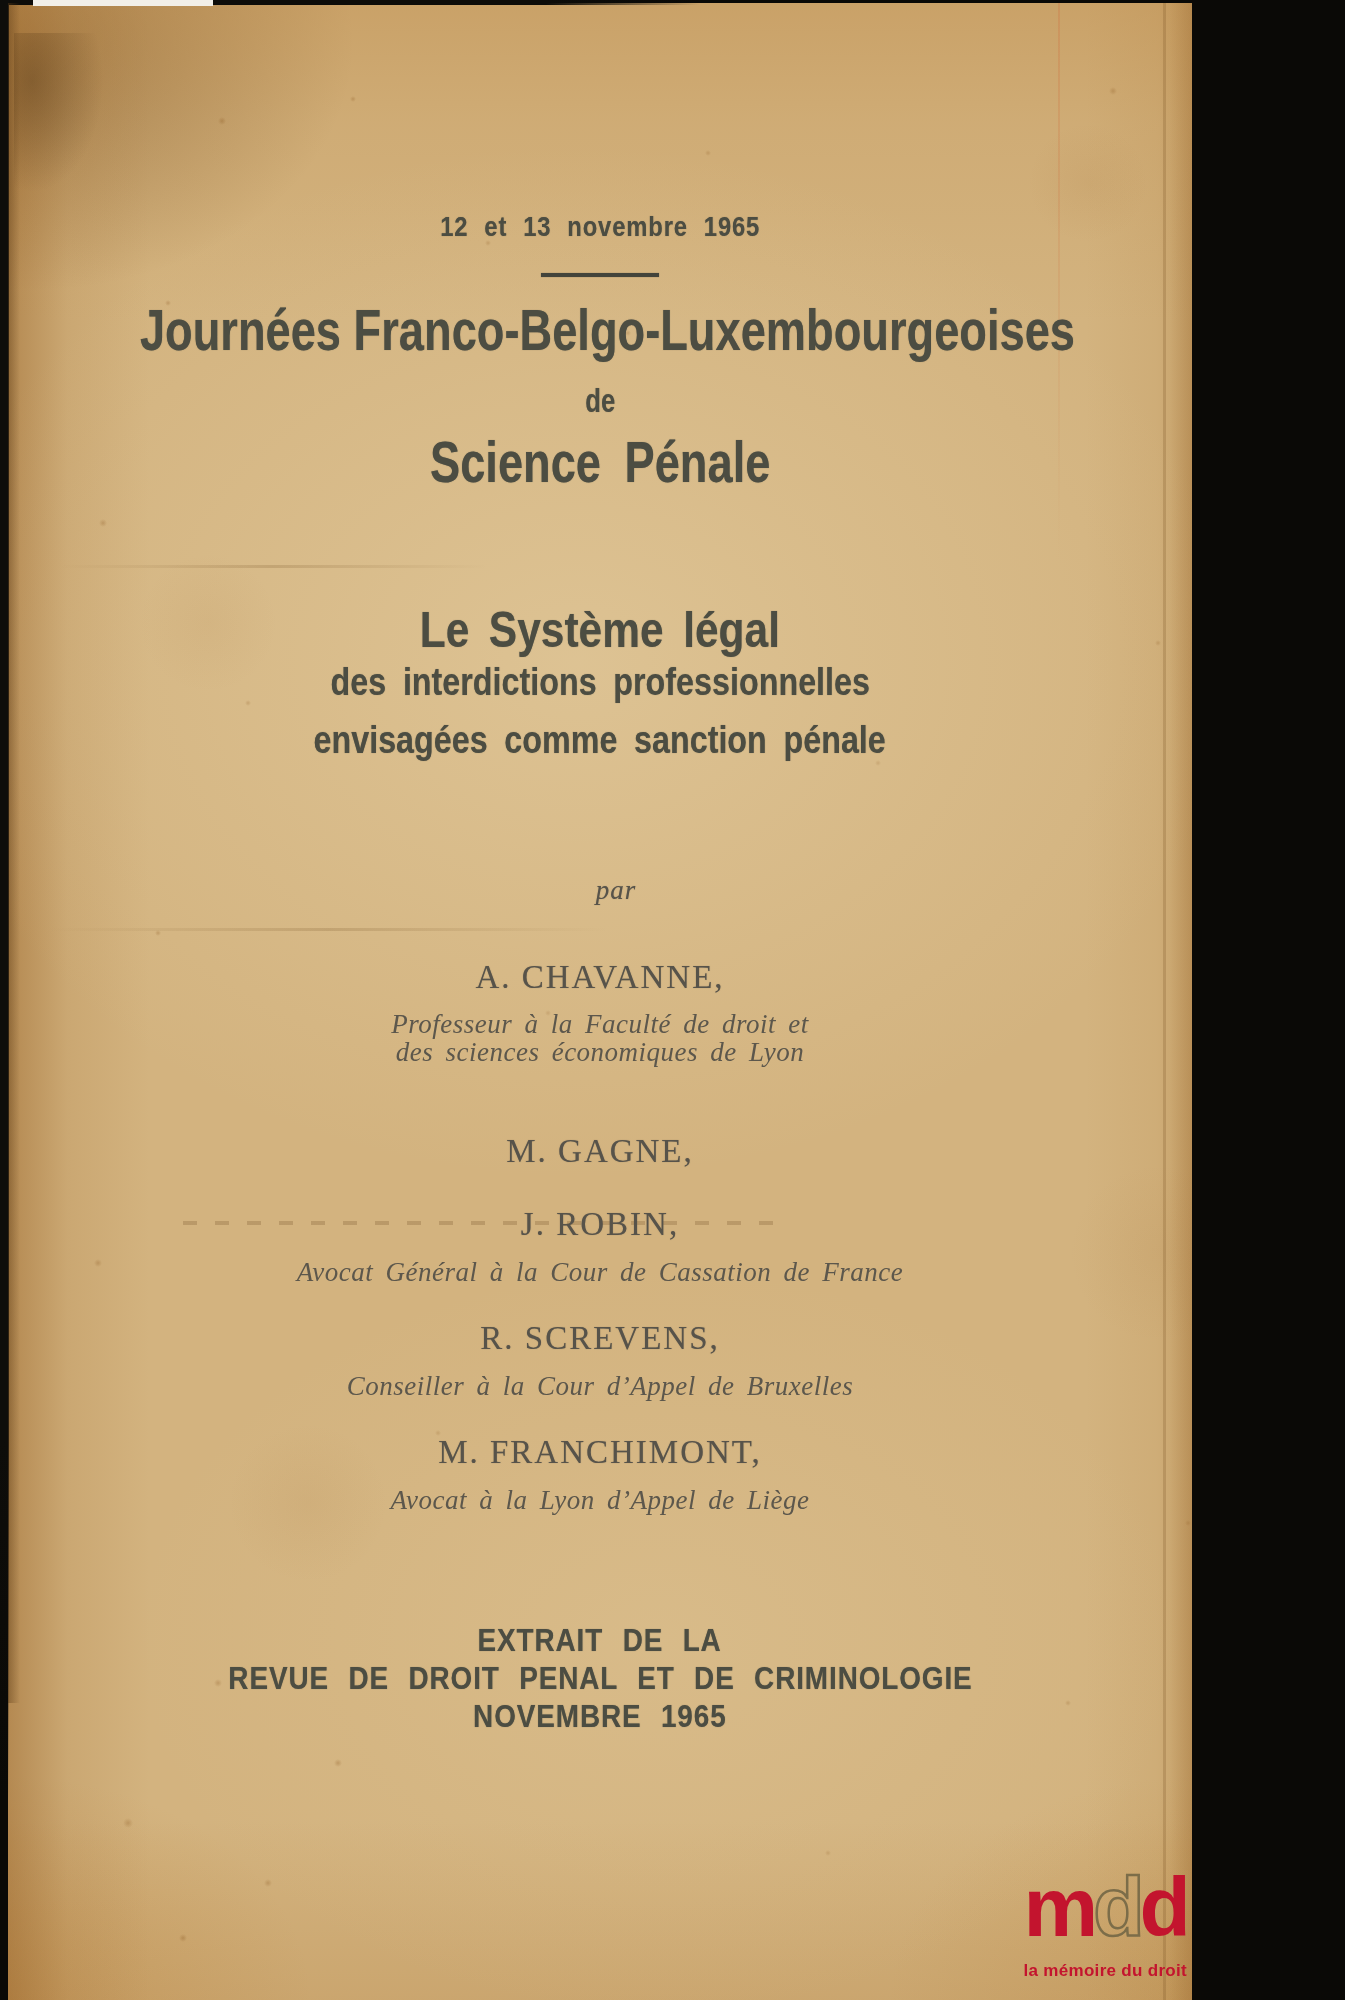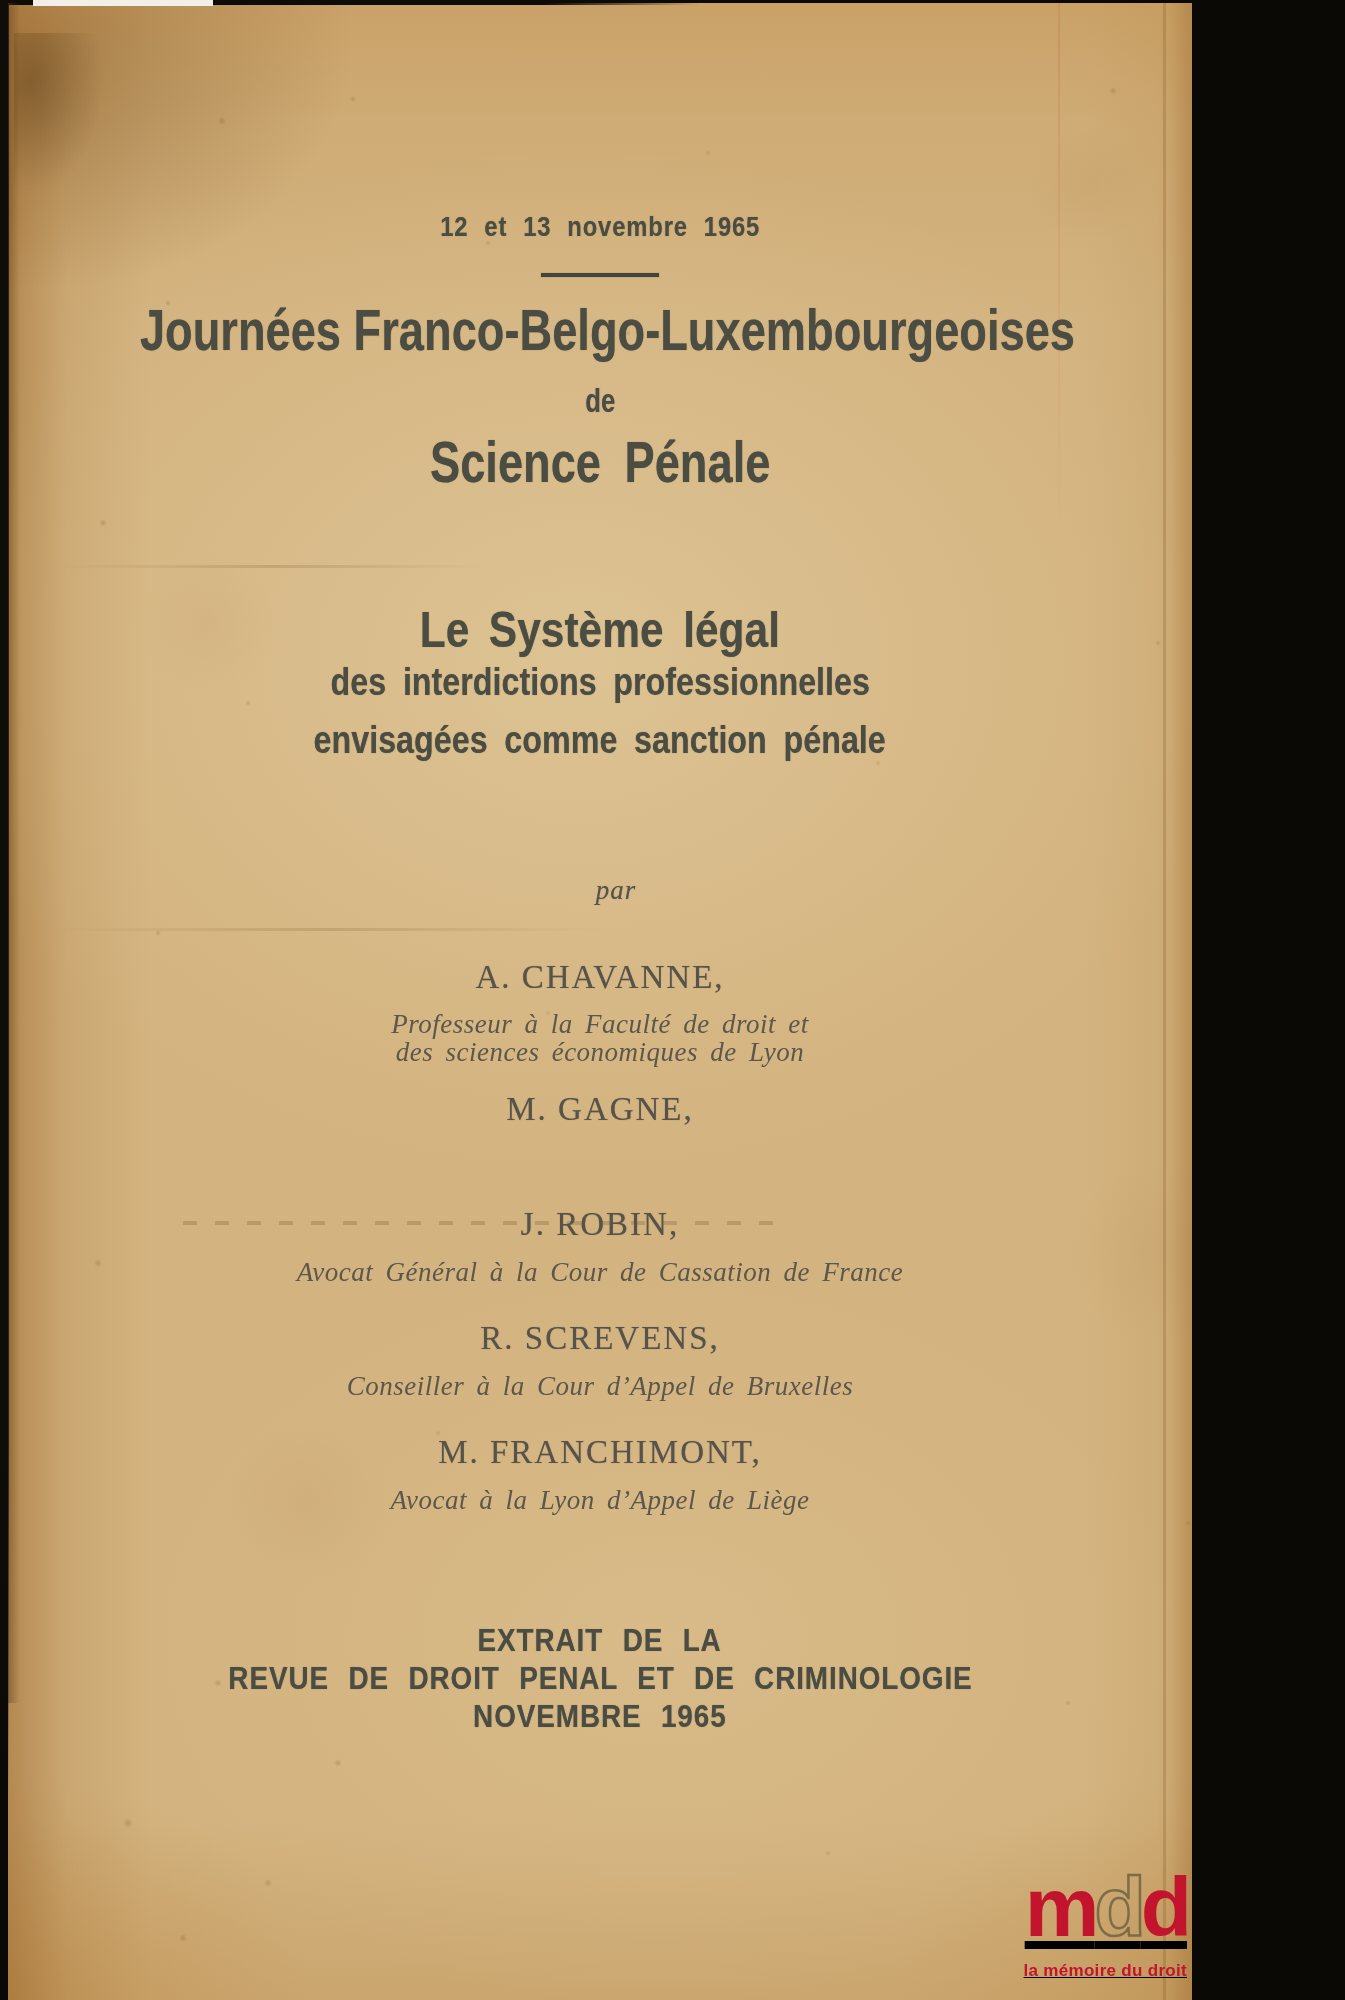--- a/index.html
+++ b/index.html
@@ -122,38 +122,38 @@
   .sub-1 .cond85, .sub-2 .cond85, .sub-3 .cond85 { word-spacing:9px; }
 
   .serif-ink  { color:#57534a; text-shadow: 0 0 1px rgba(87,83,74,.5); }
   .byline     { top:874px; font-size:27px; font-style:italic; letter-spacing:1px;padding-left:32px; }
   .author-name{ font-size:33px; letter-spacing:2px; }
   .author-role{ font-size:27px; font-style:italic; letter-spacing:.5px; word-spacing:5px; color:#5c574c; }
 
   .name-0 { top:958px; }
   .role-0a{ top:1008px; }
   .role-0b{ top:1036px; }
-  .name-1 { top:1090px; }
+  .name-1 { top:1132px; }
   .role-1 { top:1141px; }
   .name-2 { top:1205px; }
   .role-2 { top:1256px; }
   .name-3 { top:1319px; }
   .role-3 { top:1370px; }
   .name-4 { top:1433px; }
   .role-4 { top:1484px; }
 
   .imprint-1 { top:1622px; font-size:31px; }
   .imprint-2 { top:1660px; font-size:31px; }
   .imprint-3 { top:1698px; font-size:31px; }
   .imprint-1 .cond90, .imprint-2 .cond90, .imprint-3 .cond90 { word-spacing:12px; letter-spacing:1px; }
 
   
   .mdd-logo {
     position:absolute; right:5px; top:1872px;
-    display:flex; flex-direction:column; align-items:flex-end;text-decoration:underline;
+    display:flex; flex-direction:column; align-items:flex-start;
   }
   .mdd-word {
     font-family:"Liberation Sans", sans-serif; font-weight:bold;
     font-size:84px; line-height:.78; letter-spacing:-5px;
     text-align:right; white-space:nowrap;
   }
   .mdd-word .red { color:#c3142e; }
   .mdd-word .outline { color:transparent; -webkit-text-stroke:2.5px #7c6d49; }
   .mdd-bar { height:8px; margin-top:7px; background:#161309; border-radius:1px; }
   .mdd-tagline {

